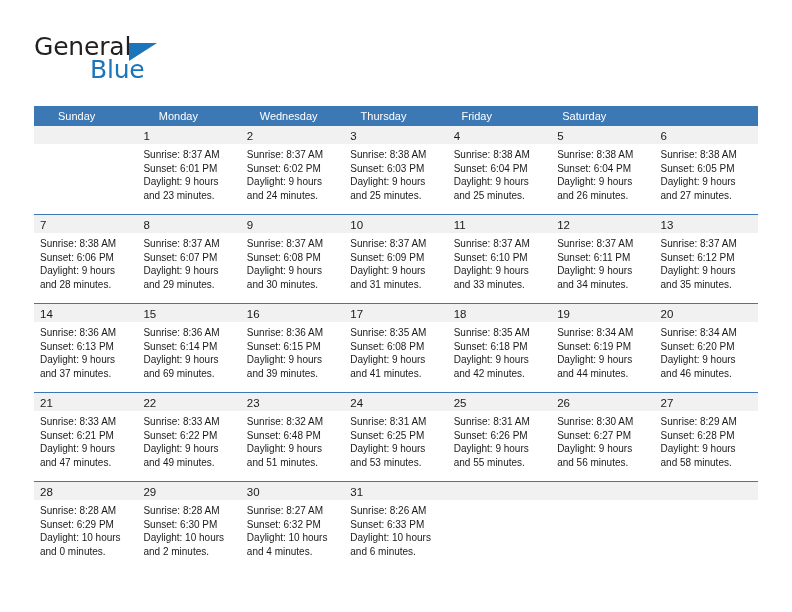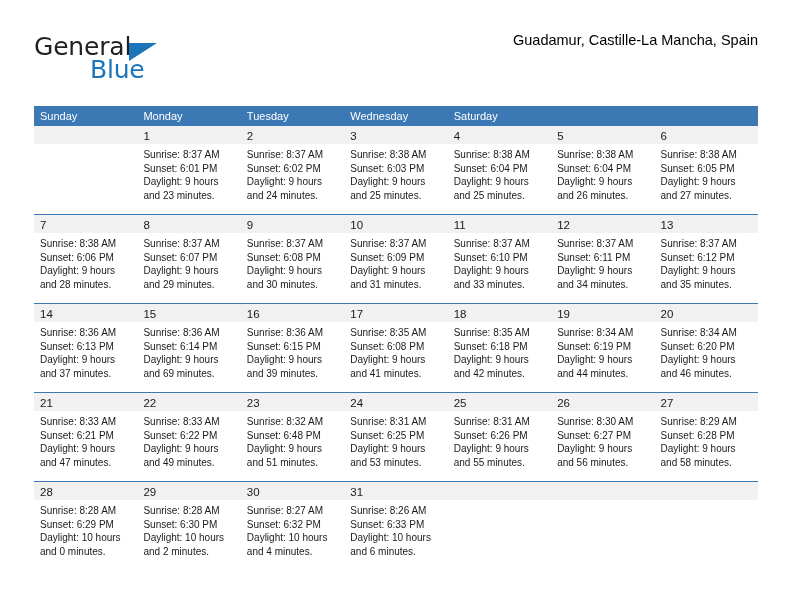--- a/index.html
+++ b/index.html
@@ -94,20 +94,21 @@
     position: absolute;
     left: 34px;
     top: 106px;
     width: 724px;
   }
   .weekdays {
     display: grid;
     grid-template-columns: repeat(7, 1fr);
     background: #3c78b4;
     height: 20px;
+    padding-left: 18px;
   }
   .weekday {
     color: #ffffff;
     font-size: 11px;
     line-height: 20px;
     padding-left: 6px;
     white-space: nowrap;
     overflow: hidden;
   }
 
@@ -157,31 +158,31 @@
 
   <div class="header">
 
     <div class="brand">
       <span class="brand-general">General</span>
       <span class="brand-triangle"></span>
       <span class="brand-blue">Blue</span>
     </div>
 
     <div class="titles">
-      <div class="cal-subtitle">Guadamur, Castille-La Mancha, Spain</div>
     </div>
 
   </div>
 
   <div class="calendar">
     <div class="weekdays" id="weekday-row">
         <div class="weekday">Sunday</div>
         <div class="weekday">Monday</div>
-        <div class="weekday">Tuesday</div>
         <div class="weekday">Wednesday</div>
+        <div class="weekday">Thursday</div>
+        <div class="weekday">Friday</div>
         <div class="weekday">Saturday</div>
       </div>
     <div id="weeks-container">
         <div class="week">
           <div class="cell empty">
             <div class="daynum-bar"><span class="daynum"></span></div>
           </div>
           <div class="cell">
             <div class="daynum-bar"><span class="daynum">1</span></div>
             <div class="details">

